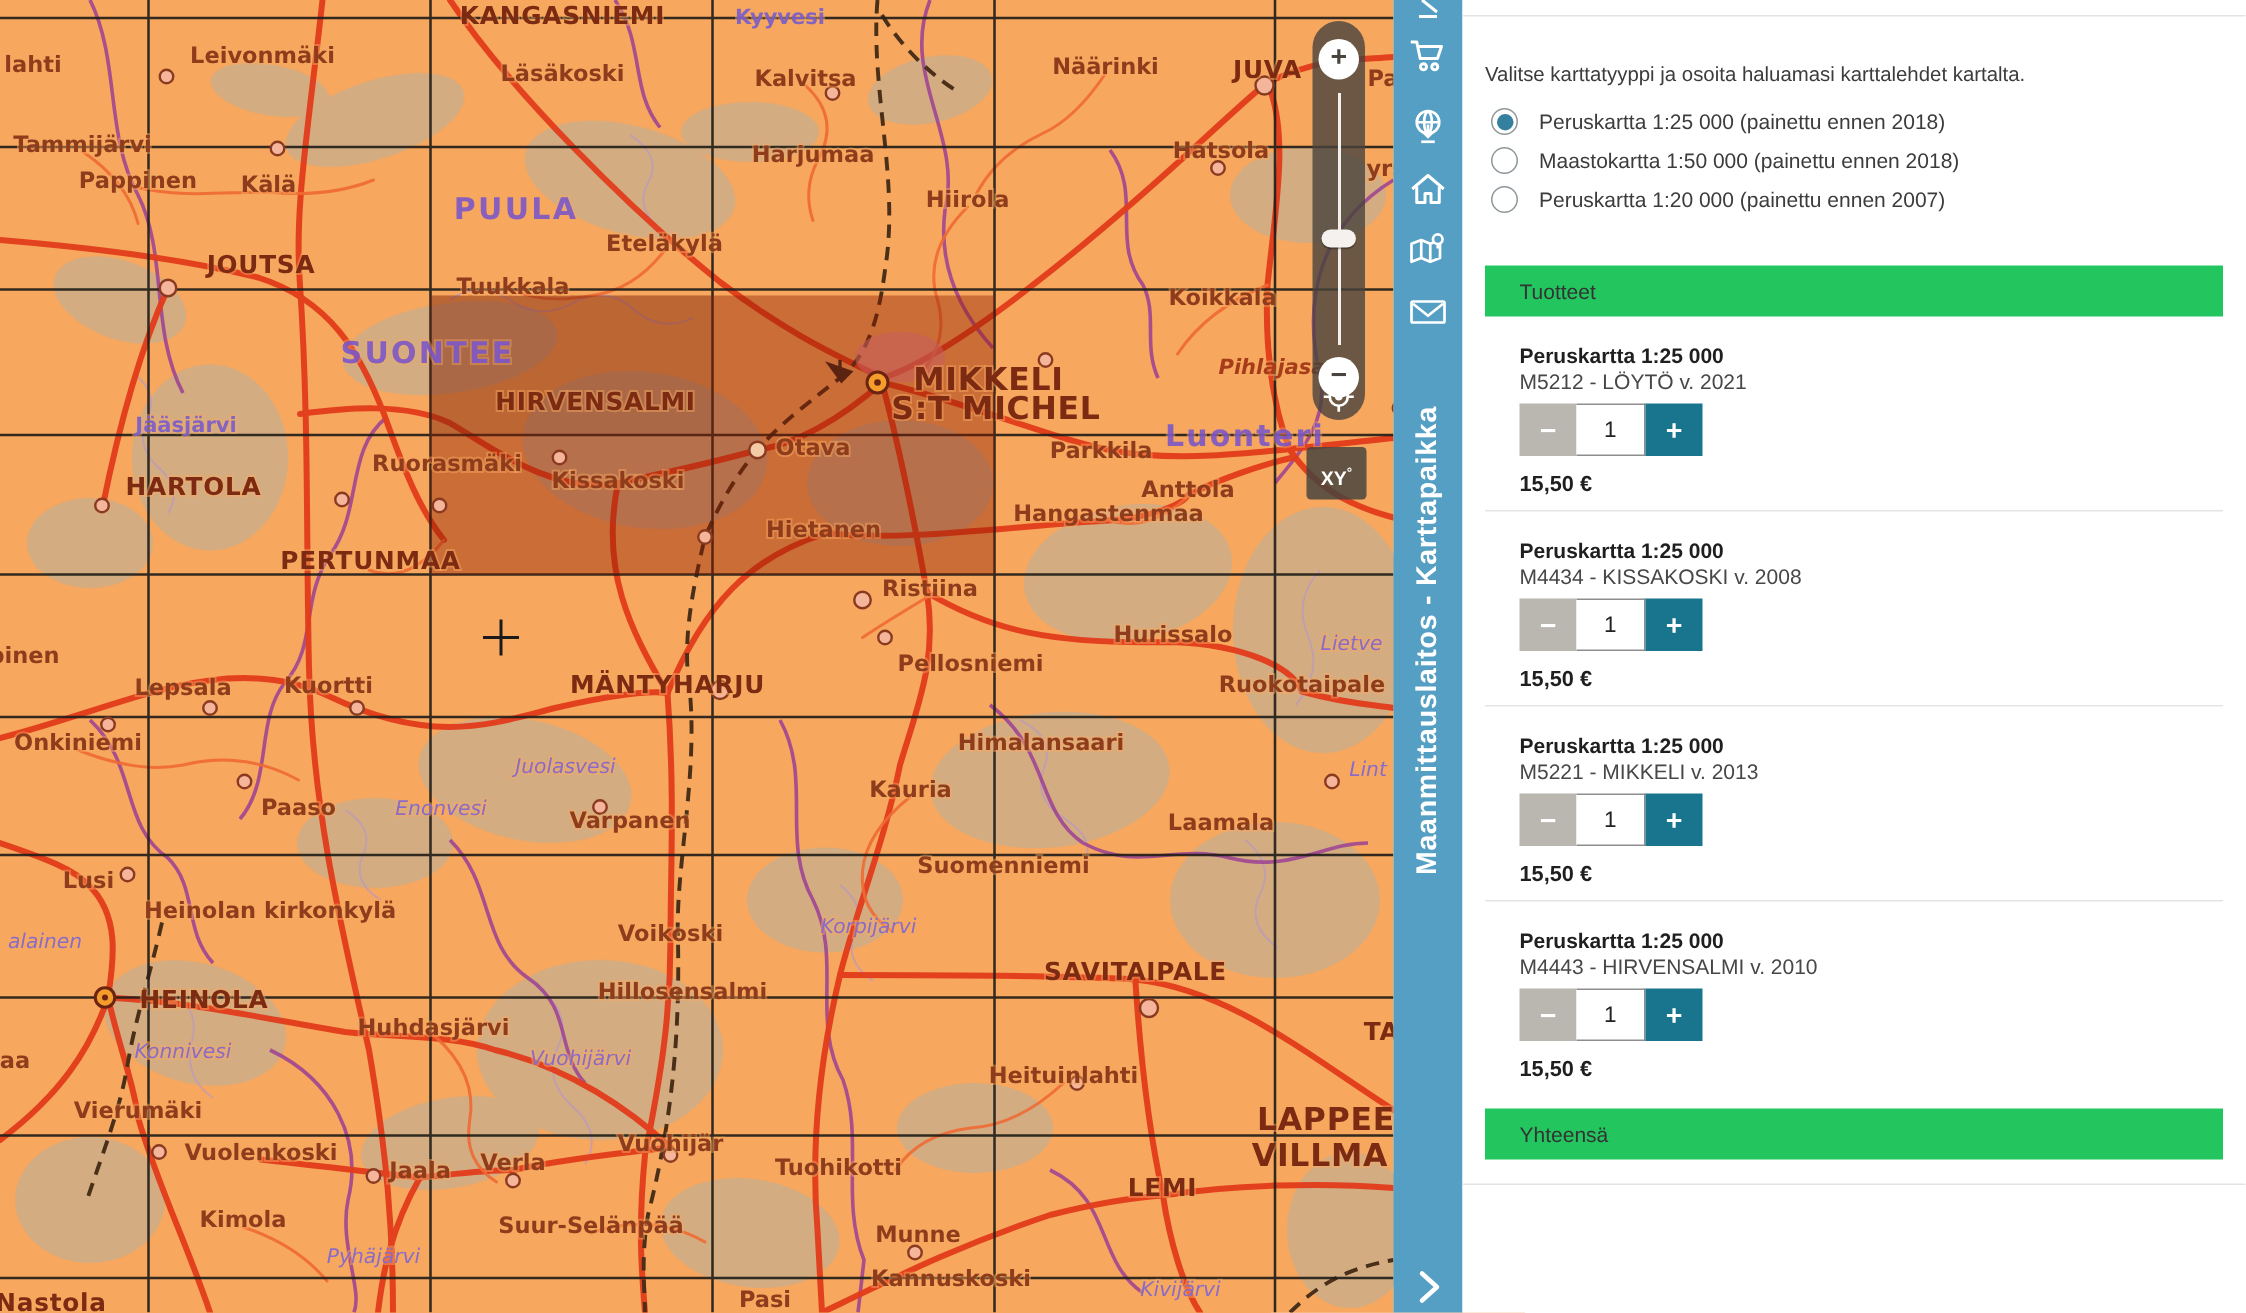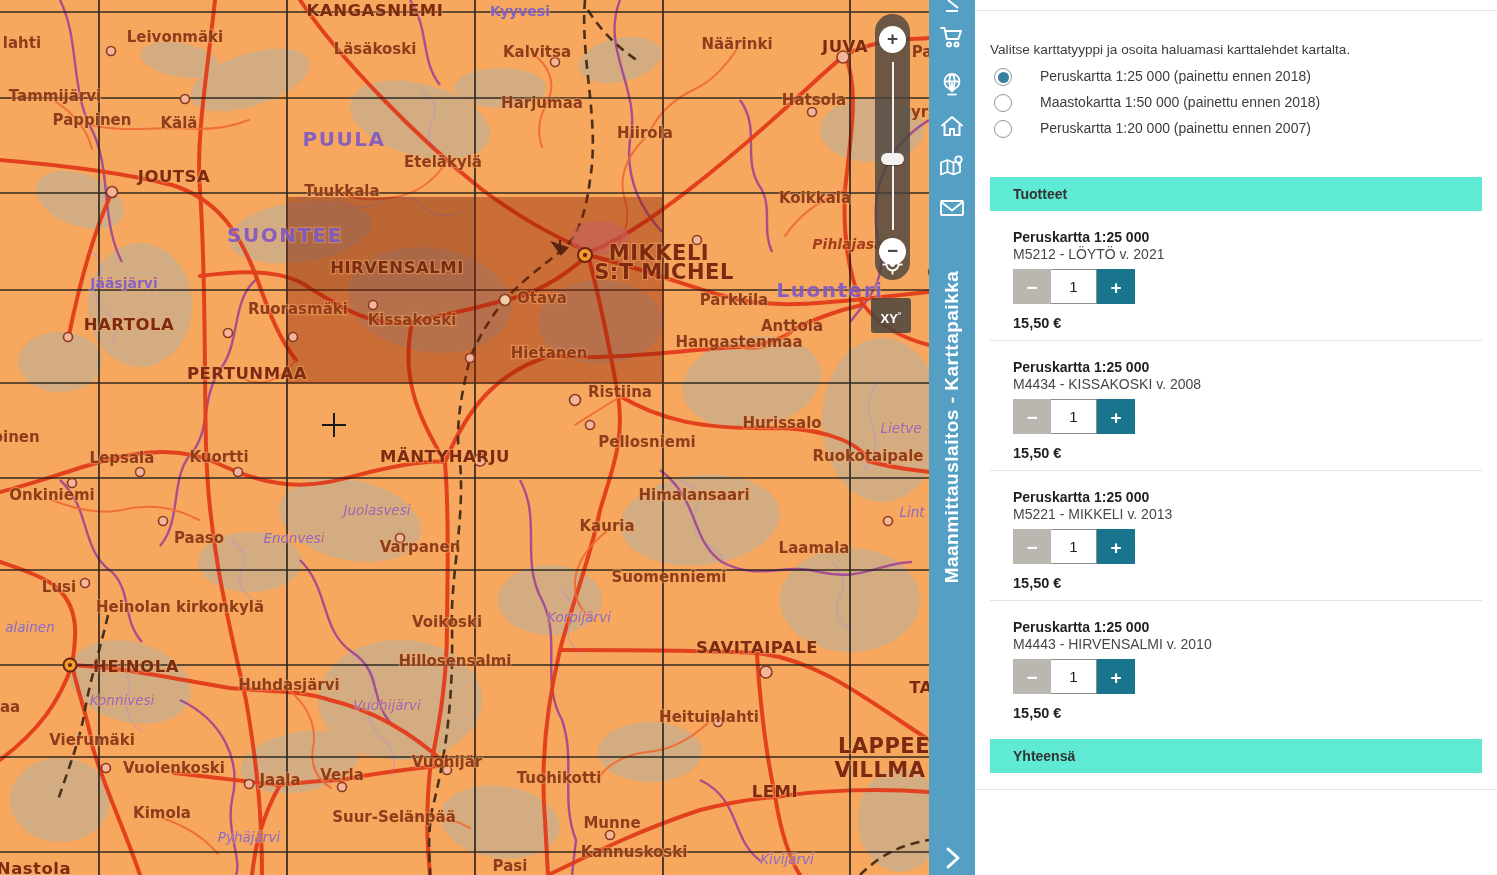--- a/index.html
+++ b/index.html
@@ -42,28 +42,28 @@
   #sb-chevron{position:absolute;left:50%;top:845px;transform:translateX(-50%);width:26px;height:26px;cursor:pointer}
 
   
   #panel{position:absolute;left:975px;top:0;width:522px;height:875px;background:#fff;color:#3c3c3c}
   #panel .hairline{border-top:1px solid #e0e4e6}
   #panel .top-hairline{margin-top:10px}
   #panel-header{padding:42px 15px 10px;border-bottom:1px solid #dfe3e5}
   #panel-title{margin:0;font-size:20px;line-height:23px;font-weight:700;color:#2a7590}
   #instruction{margin:31px 15px 0;font-size:13.6px;line-height:16px;color:#3c3c3c}
   #radio-group{margin:10px 15px 0}
-  .radio-row{display:flex;height:26px;gap:28px;padding-left:4px;cursor:pointer}
+  .radio-row{display:flex;align-items:center;height:26px;gap:14px;padding-left:4px;cursor:pointer}
   .radio{width:16px;height:16px;border-radius:50%;border:1px solid #8f979b;background:#fff;
          position:relative;flex:0 0 auto}
   .radio.sel::after{content:"";position:absolute;left:2.5px;top:2.5px;width:11px;height:11px;
          border-radius:50%;background:#35809f}
   .radio-label{font-size:14px;color:#3c3c3c}
-  .band{margin:31px 15px 0;background:#5eead4;padding:9px 0 9px 23px;
-        font-size:14px;font-weight:700;color:#333;line-height:16px}
+  .band{margin:31px 15px 0;background:#22c55e;padding:9px 0 9px 23px;
+        font-size:14px;font-weight:400;color:#333;line-height:16px}
   #products{margin:0 15px}
   .product{padding:18px 0 8px 23px;border-bottom:1px solid #e2e5e7}
   .product:last-child{border-bottom:none}
   .p-title{font-size:14px;font-weight:700;color:#1f1f1f;line-height:17px}
   .p-sheet{font-size:14px;color:#474747;line-height:17px}
   .stepper{display:flex;margin-top:6px;width:123px;height:35px}
   .stp-minus{width:38px;background:#bab6b0;color:#fff;border:none;font-size:19px;
              font-weight:700;line-height:35px;text-align:center;cursor:pointer}
   .stp-qty{width:45px;height:33px;border:1px solid #8d8d8d;border-left:none;text-align:center;
            font-size:15px;color:#222;font-family:"Liberation Sans",sans-serif;padding:0}

